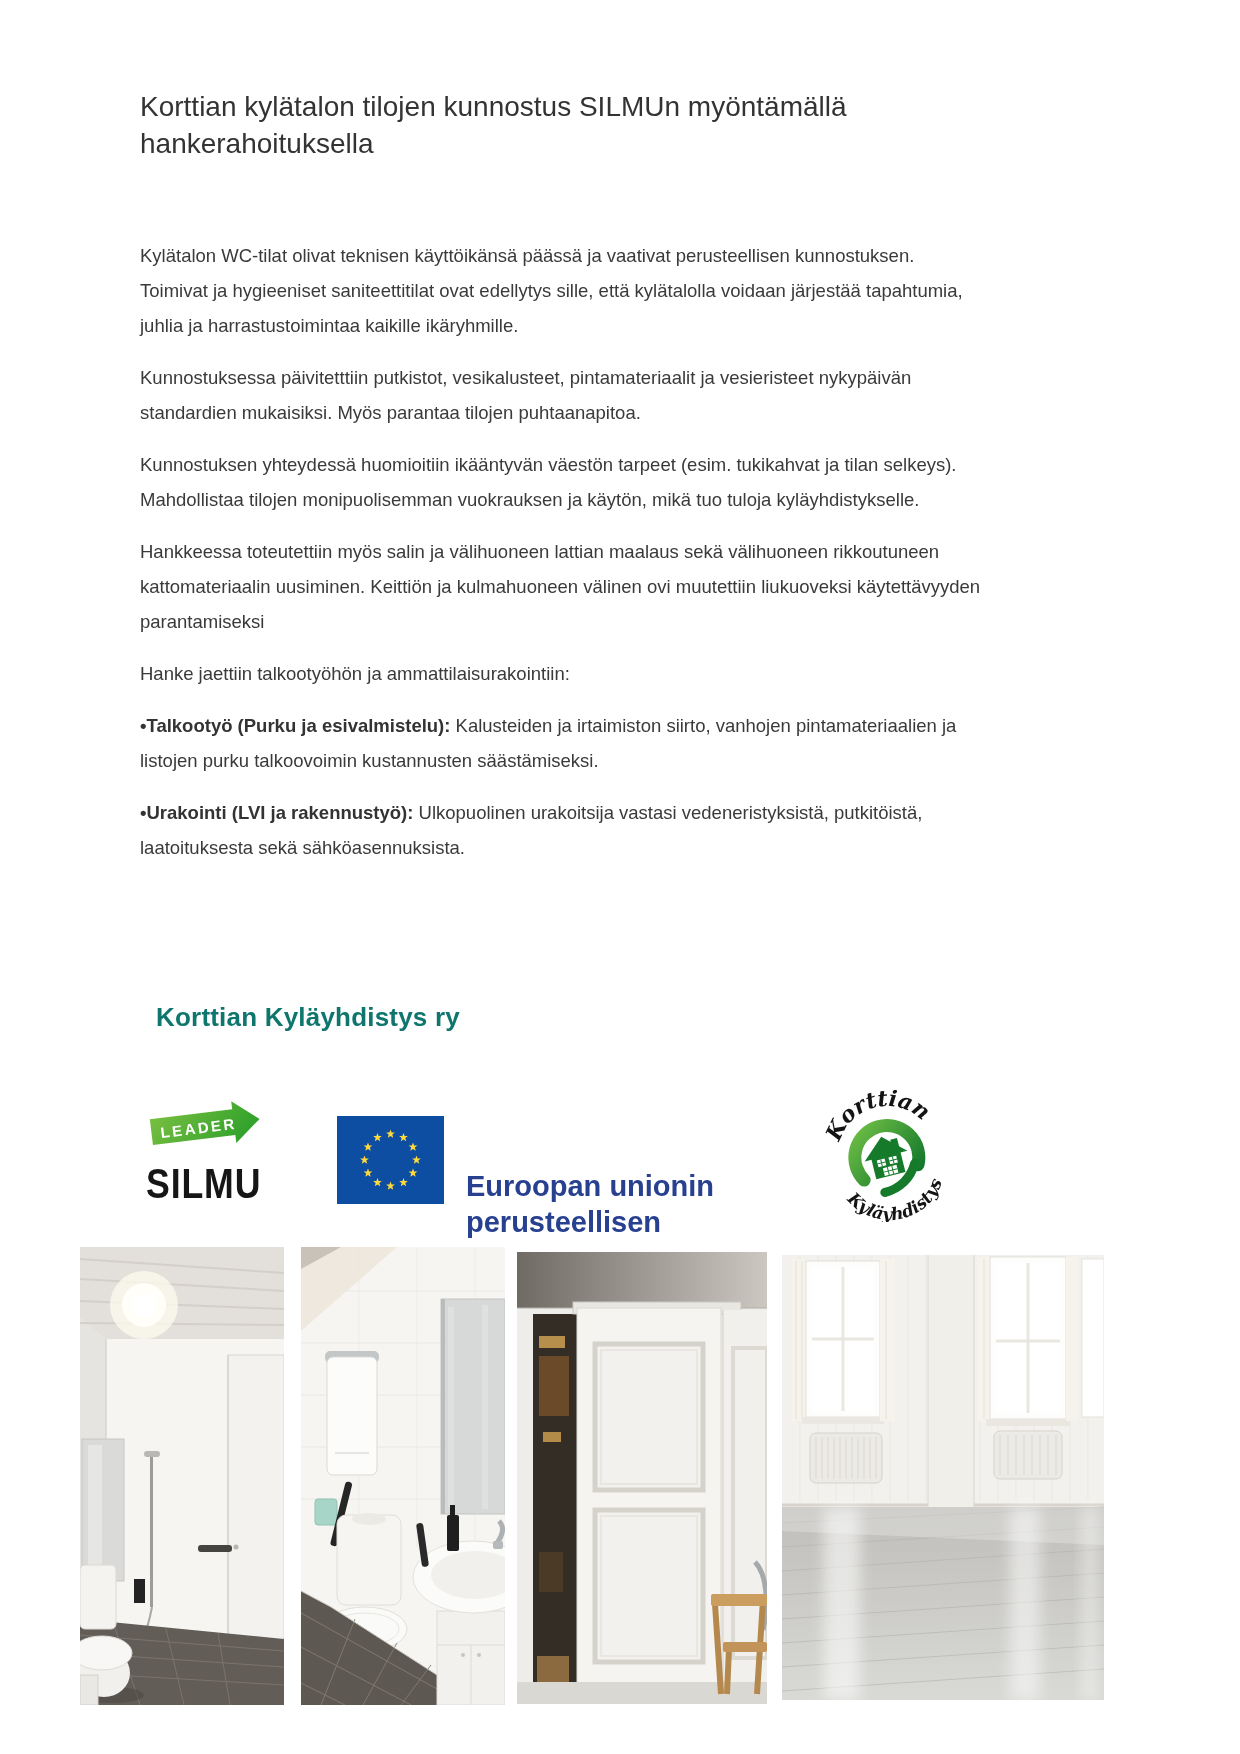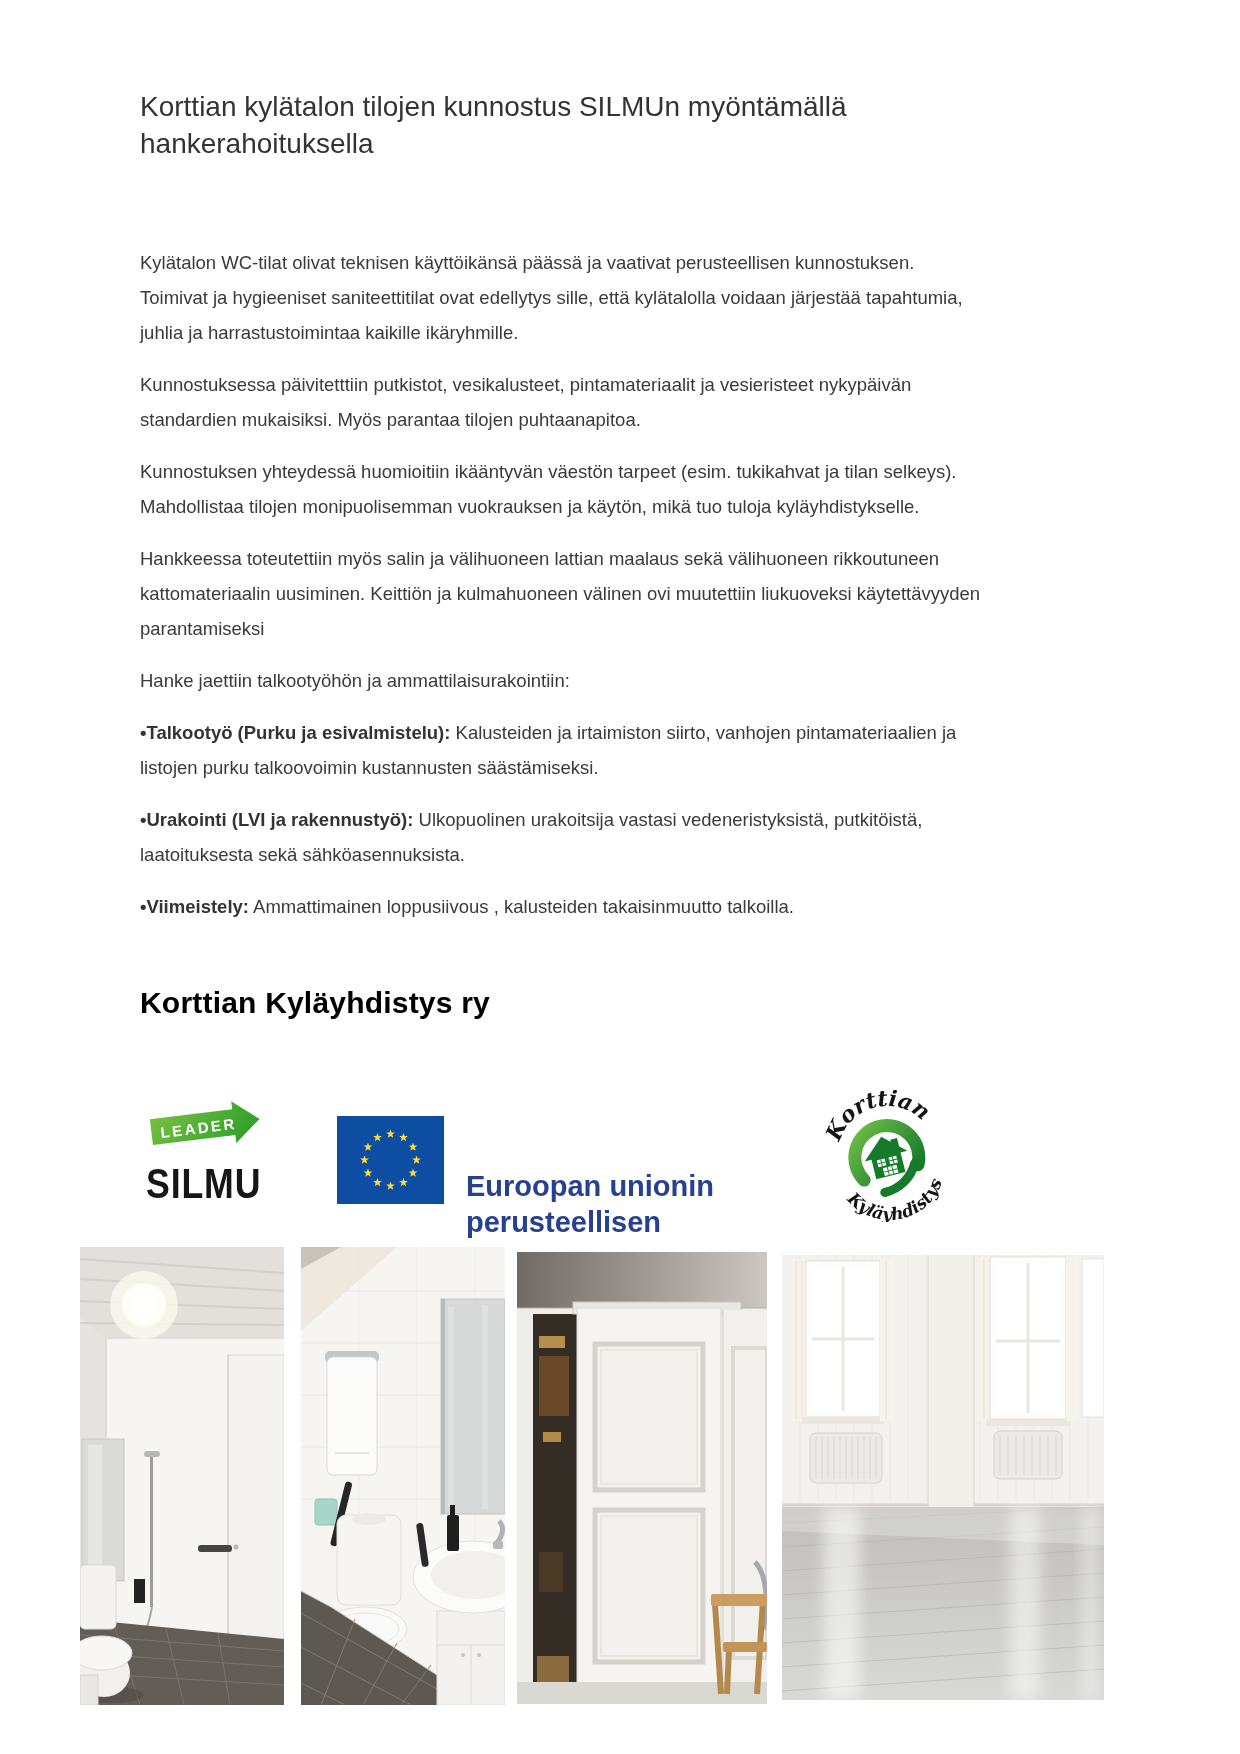--- a/index.html
+++ b/index.html
@@ -2,24 +2,24 @@
 <html><head>
 <meta charset="utf-8">
 <style>
   html,body{margin:0;padding:0;background:#ffffff;}
   .page{position:relative;width:1240px;height:1754px;background:#fff;overflow:hidden;
         font-family:"Liberation Sans","DejaVu Sans",sans-serif;color:#363636;}
   .title{position:absolute;left:140px;top:88px;width:800px;margin:0;
          font-size:28px;font-weight:400;line-height:37px;color:#333;}
   .body-text{position:absolute;left:140px;top:230px;width:845px;
              font-size:18.5px;line-height:35px;color:#3a3a3a;}
-  .body-text p{margin:15px 0 17px 0;}
+  .body-text p{margin:8px 0 17px 0;}
   .bullet strong{font-weight:700;color:#333;text-align:right;}
-  .signature{position:absolute;left:140px;top:986px;margin:0;
-             font-size:30px;font-weight:700;color:#000000;letter-spacing:.2px;}
+  .signature{position:absolute;left:140px;top:986px;margin:16px;
+             font-size:26px;font-weight:700;color:#0f766e;letter-spacing:.2px;}
   .logo-leader-svg{position:absolute;left:146px;top:1100px;}
   .silmu-wordmark{position:absolute;left:146px;top:1160px;font-size:42px;font-weight:700;
                   color:#161616;letter-spacing:1px;transform:scaleX(.85);transform-origin:0 50%;}
   .eu-flag-svg{position:absolute;left:337px;top:1116px;}
   .eu-text{position:absolute;left:466px;top:1120px;font-size:29px;font-weight:700;
            color:#27408f;line-height:36px;margin-top:48px;}
   .korttian-svg{position:absolute;left:823px;top:1090px;}
   .korttian-script{font-family:"DejaVu Serif","Liberation Serif",serif;font-style:italic;font-weight:700;fill:#141414;}
   .photo{position:absolute;margin:0;padding:0;}
   .photo svg{display:block;}
@@ -32,21 +32,20 @@
   <h1 class="title">Korttian kylätalon tilojen kunnostus SILMUn myöntämällä hankerahoituksella</h1>
 
   <div class="body-text">
     <p>Kylätalon WC-tilat olivat teknisen käyttöikänsä päässä ja vaativat perusteellisen kunnostuksen. Toimivat ja hygieeniset saniteettitilat ovat edellytys sille, että kylätalolla voidaan järjestää tapahtumia, juhlia ja harrastustoimintaa kaikille ikäryhmille.</p>
     <p>Kunnostuksessa päivitetttiin putkistot, vesikalusteet, pintamateriaalit ja vesieristeet nykypäivän standardien mukaisiksi. Myös parantaa tilojen puhtaanapitoa.</p>
     <p>Kunnostuksen yhteydessä huomioitiin ikääntyvän väestön tarpeet (esim. tukikahvat ja tilan selkeys). Mahdollistaa tilojen monipuolisemman vuokrauksen ja käytön, mikä tuo tuloja kyläyhdistykselle.</p>
     <p>Hankkeessa toteutettiin myös salin ja välihuoneen lattian maalaus sekä välihuoneen rikkoutuneen kattomateriaalin uusiminen. Keittiön ja kulmahuoneen välinen ovi muutettiin liukuoveksi käytettävyyden parantamiseksi</p>
     <p>Hanke jaettiin talkootyöhön ja ammattilaisurakointiin:</p>
     <p class="bullet"><strong>•Talkootyö (Purku ja esivalmistelu):</strong><span> Kalusteiden ja irtaimiston siirto, vanhojen pintamateriaalien ja listojen purku talkoovoimin kustannusten säästämiseksi.</span></p>
     <p class="bullet"><strong>•Urakointi (LVI ja rakennustyö):</strong><span> Ulkopuolinen urakoitsija vastasi vedeneristyksistä, putkitöistä, laatoituksesta sekä sähköasennuksista.</span></p>
-    <p class="bullet"><strong>•Viimeistely:</strong><span> Ammattimainen loppusiivous , kalusteiden takaisinmuutto talkoilla.</span></p>
   </div>
 
   <h2 class="signature">Korttian Kyläyhdistys ry</h2>
 
   <svg class="logo-leader-svg" width="122" height="54" viewBox="0 0 122 54">
     <defs>
       <linearGradient id="lg" x1="0" y1="0" x2="1" y2="0.4">
         <stop offset="0" stop-color="#7cc142"></stop>
           <stop offset="1" stop-color="#33a22c"></stop>
       </linearGradient>

